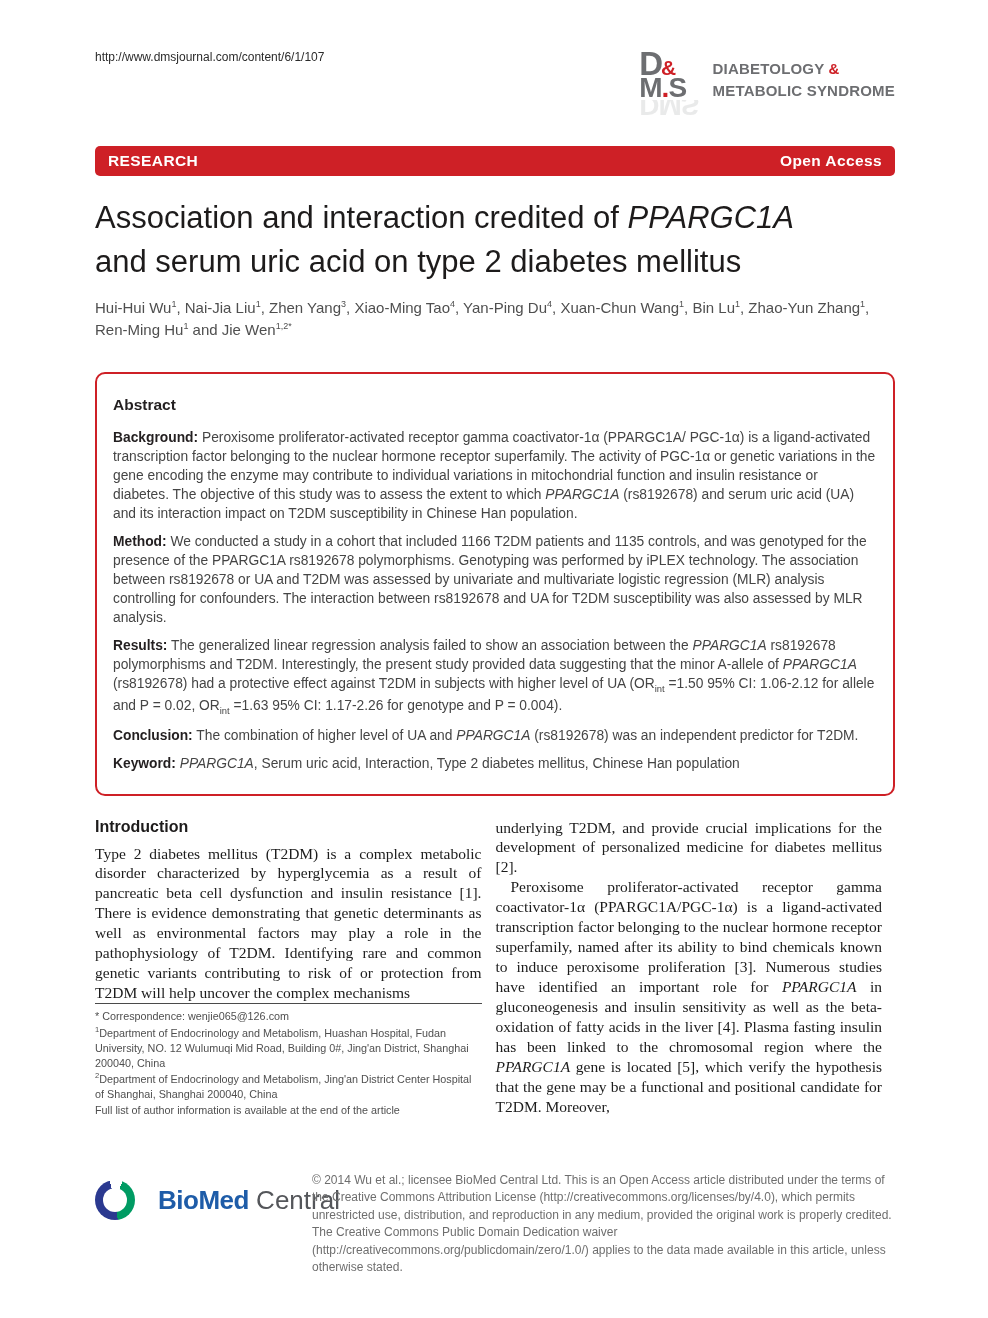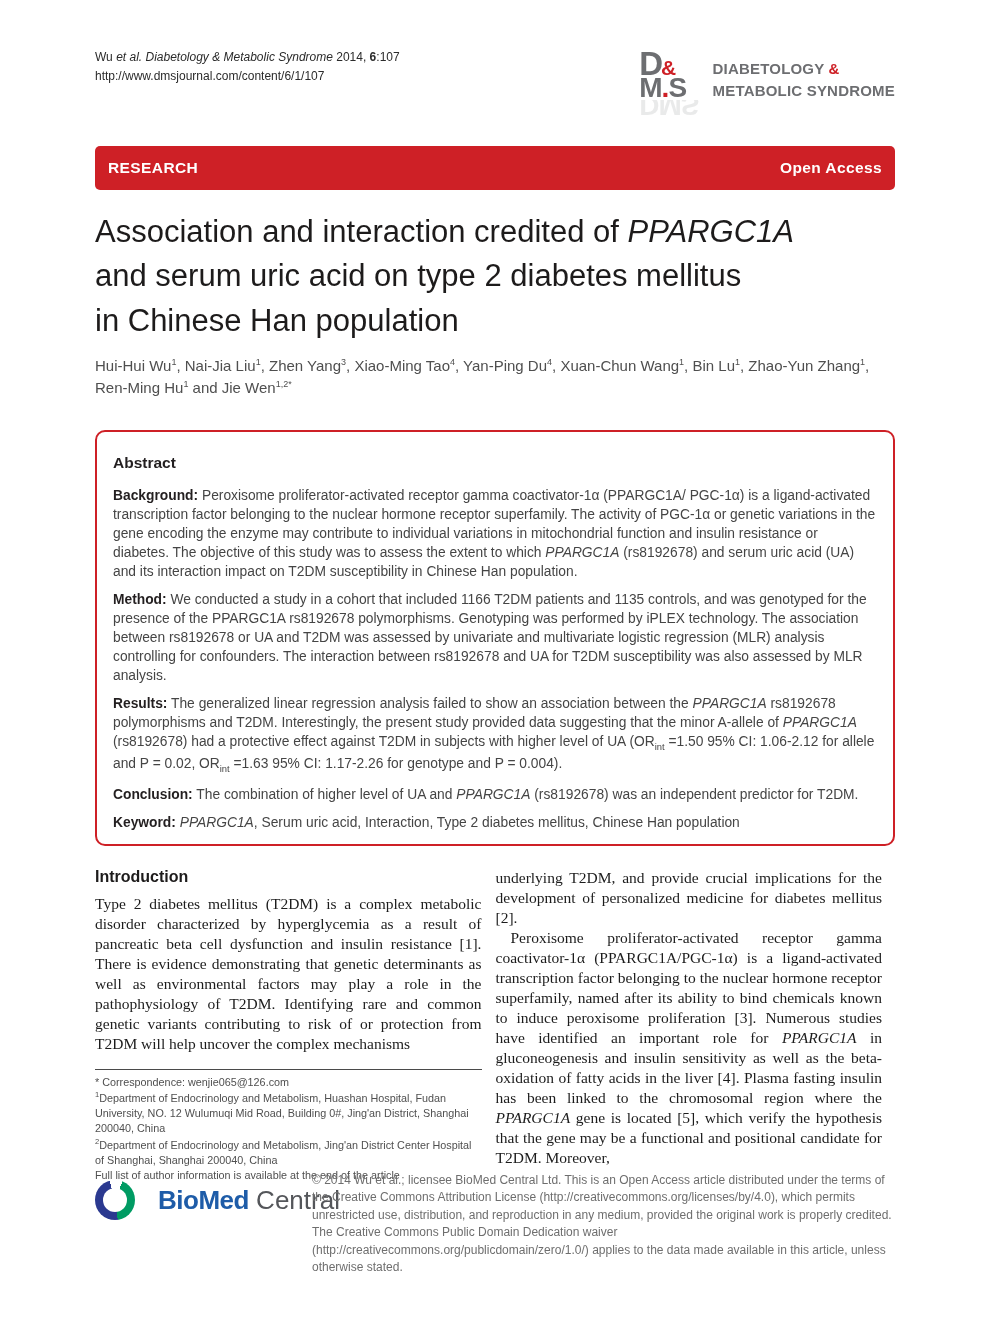--- a/index.html
+++ b/index.html
@@ -24,44 +24,44 @@
   .lm-amp{font-size:21px;font-weight:bold;color:#ce2026;}
   .lm-row2{font-size:28px;font-weight:bold;color:#6d6e71;letter-spacing:-1px;}
   .lm-dot{color:#ce2026;}
   .logo-reflect{transform:scaleY(-1);opacity:0.14;height:16px;overflow:hidden;}
   .logo-text{font-weight:bold;color:#6d6e71;font-size:15px;line-height:1.45;letter-spacing:0.2px;margin-top:8px;}
   .logo-amp-red{color:#ce2026;}
   
   .banner{
     margin-top:24px;background:#ce2026;border-radius:5px;color:#fff;
     display:flex;justify-content:space-between;align-items:center;
-    height:44px;padding:0 13px;font-size:15.5px;font-weight:bold;letter-spacing:0.4px;
+    height:30px;padding:0 13px;font-size:15.5px;font-weight:bold;letter-spacing:0.4px;
   }
   
   .title{font-size:31px;font-weight:400;line-height:1.43;margin:20px 0 0;color:#1d1b1b;}
   .title em{font-style:italic;}
   .authors{margin-top:12px;font-size:15px;color:#4f4f4f;line-height:1.5;}
   .authors sup{font-size:9px;}
   
   .abstract-box{margin-top:30px;border:2px solid #ce2026;border-radius:10px;padding:12px 16px 12px;}
   .abstract-box h2{font-size:15.5px;margin:10px 0 14px;font-weight:bold;color:#231f20;}
   .abs-p{font-size:13.8px;line-height:1.38;color:#454545;margin:0 0 9px;}
-  .abs-p:last-child{margin-bottom:0;}
+  .abs-p:last-child{margin-bottom:8px;}
   .abs-p strong{color:#231f20;}
   .abs-p em{font-style:italic;}
   .abs-p sub{font-size:0.68em;}
   
   .columns{display:flex;gap:14px;margin-top:22px;}
   .col{width:386.5px;flex:none;}
   .col h3{font-size:16px;margin:0 0 8px;font-weight:bold;color:#1d1b1b;}
   .serif{font-family:"Liberation Serif",serif;font-size:15.5px;line-height:1.29;text-align:justify;margin:0;color:#1c1c1c;}
   .serif em{font-style:italic;}
   .serif.indent{text-indent:15px;margin-top:0;}
   
-  .footnotes{margin-top:15px;border-top:1px solid #4a4a4a;padding-top:5px;font-size:10.8px;line-height:1.42;color:#4f4f4f;}
+  .footnotes{border-top:1px solid #4a4a4a;padding-top:5px;font-size:10.8px;line-height:1.42;color:#4f4f4f;}
   .footnotes sup{font-size:7.5px;}
   
   .pagefoot{position:absolute;left:95px;top:1172px;width:800px;display:flex;gap:22px;align-items:flex-start;}
   .bmc-logo{display:flex;align-items:center;gap:23px;flex:none;width:195px;margin-top:8px;}
   .bmc-circle{
     width:40px;height:40px;border-radius:50%;position:relative;flex:none;
     background:conic-gradient(from 0deg,#ffffff 0 22deg,#009b63 22deg 172deg,#2b3990 172deg 344deg,#ffffff 344deg 360deg);
   }
   .bmc-circle::after{content:"";position:absolute;inset:8px;background:#fff;border-radius:50%;}
   .bmc-word{white-space:nowrap;}
@@ -69,21 +69,20 @@
   .bmc-central{font-size:26px;color:#54565a;font-weight:400;}
   .license{font-size:12px;line-height:1.45;color:#6e6e6e;margin:0;flex:1;}
 </style>
 </head>
 <body>
 
 <div class="page">
 
   <div class="topbar">
     <div class="citation">
-      <div><span>Wu </span><span class="cit-italic">et al. Diabetology &amp; Metabolic Syndrome</span><span> 2014, </span><span class="cit-vol">6</span><span>:107</span></div>
       <div>http://www.dmsjournal.com/content/6/1/107</div>
     </div>
     <div class="journal-logo">
       <div class="logo-mark">
         <div><span class="lm-d">D</span><span class="lm-amp">&amp;</span></div>
         <div class="lm-row2"><span>M</span><span class="lm-dot">.</span><span>S</span></div>
         <div class="logo-reflect lm-row2">DMS</div>
       </div>
       <div class="logo-text">
         <div><span>DIABETOLOGY </span><span class="logo-amp-red">&amp;</span></div>
@@ -93,21 +92,20 @@
   </div>
 
   <div class="banner">
     <span>RESEARCH</span>
     <span>Open Access</span>
   </div>
 
   <h1 class="title">
     <span>Association and interaction credited of </span><em>PPARGC1A</em><br>
     <span>and serum uric acid on type 2 diabetes mellitus</span><br>
-    <span>in Chinese Han population</span>
   </h1>
 
   <div class="authors"><span><span>Hui-Hui Wu</span><sup>1</sup><span>, </span></span><span><span>Nai-Jia Liu</span><sup>1</sup><span>, </span></span><span><span>Zhen Yang</span><sup>3</sup><span>, </span></span><span><span>Xiao-Ming Tao</span><sup>4</sup><span>, </span></span><span><span>Yan-Ping Du</span><sup>4</sup><span>, </span></span><span><span>Xuan-Chun Wang</span><sup>1</sup><span>, </span></span><span><span>Bin Lu</span><sup>1</sup><span>, </span></span><span><span>Zhao-Yun Zhang</span><sup>1</sup><span>, </span></span><span><span>Ren-Ming Hu</span><sup>1</sup><span> and </span></span><span><span>Jie Wen</span><sup>1,2*</sup></span></div>
 
   <section class="abstract-box">
     <h2>Abstract</h2>
     <p class="abs-p"><strong>Background:</strong><span> Peroxisome proliferator-activated receptor gamma coactivator-1α (PPARGC1A/ PGC-1α) is a ligand-activated transcription factor belonging to the nuclear hormone receptor superfamily. The activity of PGC-1α or genetic variations in the gene encoding the enzyme may contribute to individual variations in mitochondrial function and insulin resistance or diabetes. The objective of this study was to assess the extent to which </span><em>PPARGC1A</em><span> (rs8192678) and serum uric acid (UA) and its interaction impact on T2DM susceptibility in Chinese Han population.</span></p>
     <p class="abs-p"><strong>Method:</strong><span> We conducted a study in a cohort that included 1166 T2DM patients and 1135 controls, and was genotyped for the presence of the PPARGC1A rs8192678 polymorphisms. Genotyping was performed by iPLEX technology. The association between rs8192678 or UA and T2DM was assessed by univariate and multivariate logistic regression (MLR) analysis controlling for confounders. The interaction between rs8192678 and UA for T2DM susceptibility was also assessed by MLR analysis.</span></p>
     <p class="abs-p"><strong>Results:</strong><span> The generalized linear regression analysis failed to show an association between the </span><em>PPARGC1A</em><span> rs8192678 polymorphisms and T2DM. Interestingly, the present study provided data suggesting that the minor A-allele of </span><em>PPARGC1A</em><span> (rs8192678) had a protective effect against T2DM in subjects with higher level of UA (OR</span><sub>int</sub><span> =1.50 95% CI: 1.06-2.12 for allele and P = 0.02, OR</span><sub>int</sub><span> =1.63 95% CI: 1.17-2.26 for genotype and P = 0.004).</span></p>
     <p class="abs-p"><strong>Conclusion:</strong><span> The combination of higher level of UA and </span><em>PPARGC1A</em><span> (rs8192678) was an independent predictor for T2DM.</span></p>

